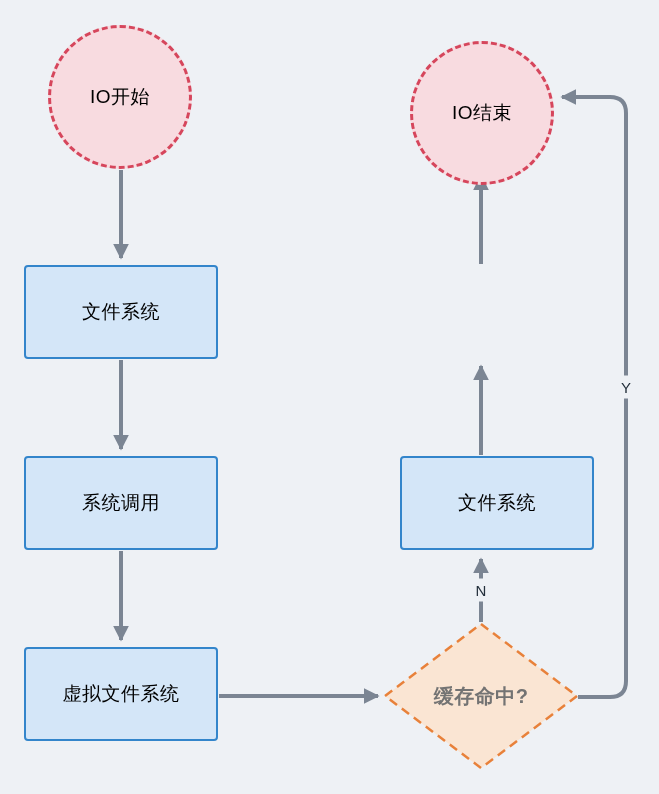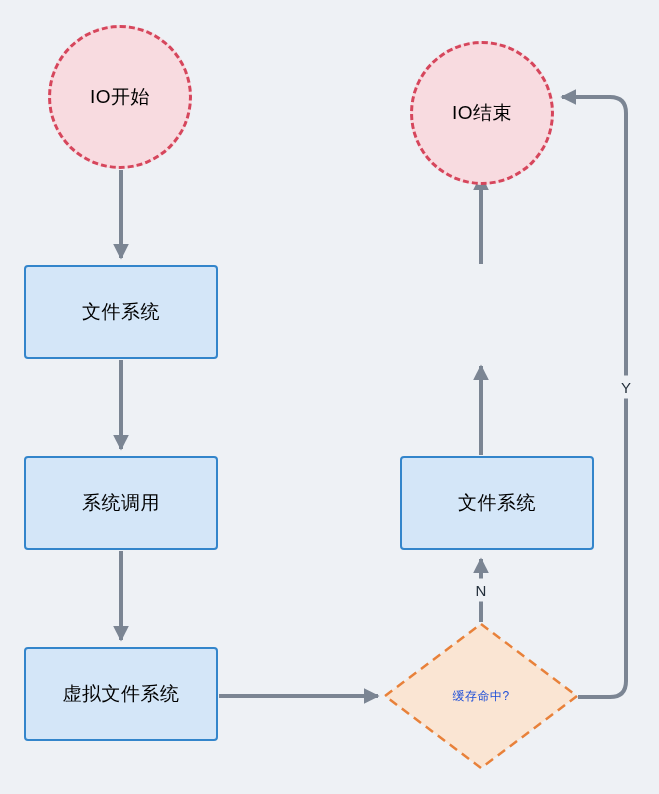--- a/index.html
+++ b/index.html
@@ -49,23 +49,23 @@
   .node-io-end   { left: 410px; top: 41px; }
   .node-app      { left: 24px;  top: 265px; }
   .node-syscall  { left: 24px;  top: 456px; }
   .node-vfs      { left: 24px;  top: 647px; }
   .node-blockio  { left: 384px; top: 265px; }
   .node-fs       { left: 400px; top: 456px; }
   .diamond-label {
     position: absolute;
     left: 481px; top: 696px;
     transform: translate(-50%, -50%);
-    font-size: 12px;
-    color: #1d4ed8;
-    font-weight: 400;
+    font-size: 20px;
+    color: #737373;
+    font-weight: 700;
     letter-spacing: 0.5px;
     white-space: nowrap;
   }
   .edge-label {
     position: absolute;
     transform: translate(-50%, -50%);
     background: #eef1f5;
     color: #232f3b;
     font-size: 15px;
     font-weight: 500;

